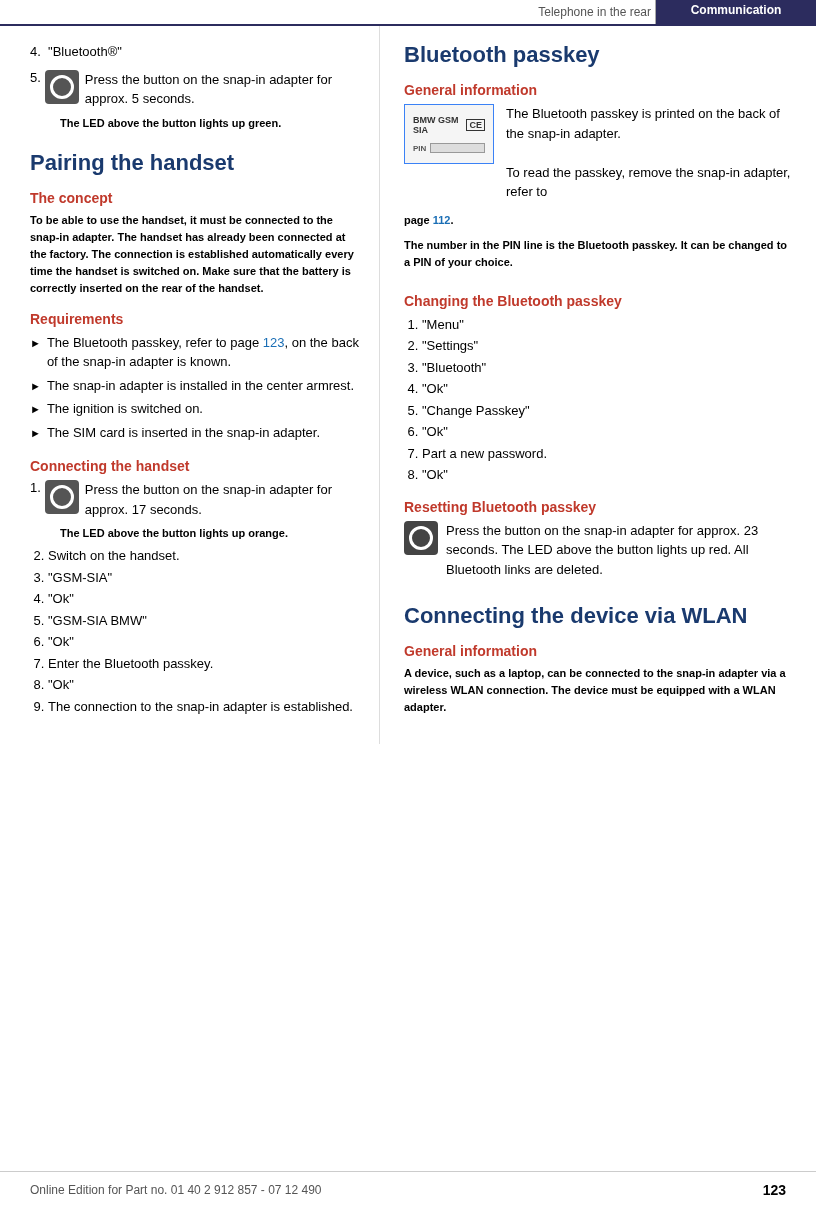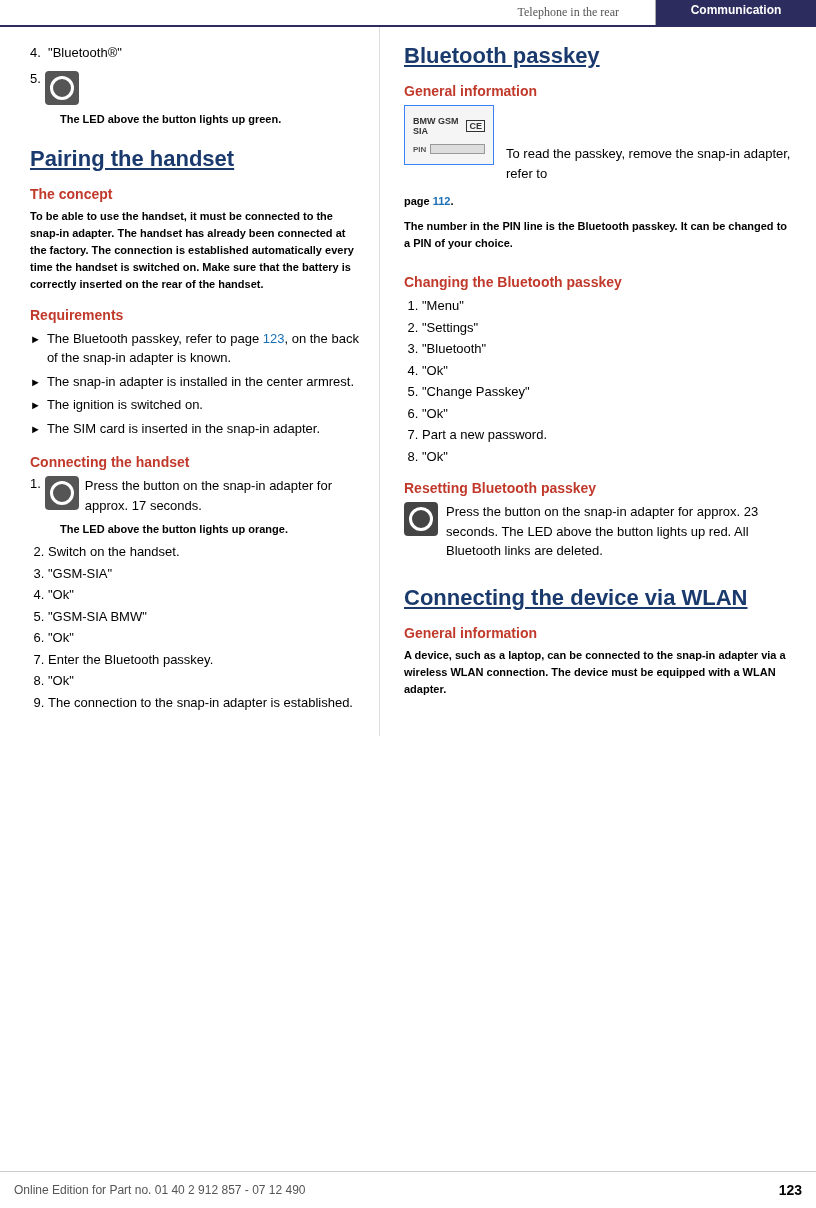--- a/index.html
+++ b/index.html
@@ -30,21 +30,20 @@
       width: 436px;
       padding: 16px 24px 20px 24px;
     }
 
     h2.section-title {
       font-size: 22px;
       font-weight: bold;
       color: #1a3a6e;
       margin-bottom: 8px;
       margin-top: 18px;
-      text-decoration: underline;
     }
 
     h3.sub-title {
       font-size: 14px;
       font-weight: bold;
       color: #c0392b;
       margin-bottom: 6px;
       margin-top: 14px;
     }
 
@@ -196,26 +195,25 @@
       clear: both;
     }
 
     .header-bar {
       display: flex;
       border-bottom: 2px solid #2c2c5e;
       margin-bottom: 0;
     }
     .header-section-left {
       flex: 1;
-      padding: 5px 36px;
+      padding: 5px 4px;
       font-size: 12px;
       color: #555;
       text-align: right;
       border-right: 1px solid #aaa;
-      font-family: Liberation Serif, serif;
     }
     .header-section-right {
       background: #2c2c5e;
       color: #fff;
       padding: 3px 16px;
       font-size: 12px;
       font-weight: bold;
       min-width: 160px;
       text-align: center;
     }
@@ -239,20 +237,23 @@
     <div class="left-col">
 
       <div class="list-item">
         <span>4.</span>
         &nbsp;<span>"Bluetooth®"</span>
       </div>
 
       <div class="inline-icon-row" style="margin-top:8px;">
         <span style="margin-right:4px;">5.</span>
         <div class="icon-btn"></div>
+        <div class="text">
+          <span>Press the button on the snap-in adapter for approx. 5 seconds.</span>
+        </div>
       </div>
       <p style="margin-left:30px; margin-top:0;">The LED above the button lights up green.</p>
 
       <h2 class="section-title">Pairing the handset</h2>
 
       <h3 class="sub-title">The concept</h3>
       <p>To be able to use the handset, it must be connected to the snap-in adapter. The handset has already been connected at the factory. The connection is established automatically every time the handset is switched on. Make sure that the battery is correctly inserted on the rear of the handset.</p>
 
       <h3 class="sub-title">Requirements</h3>
       <ul class="bullet-list">
@@ -308,20 +309,21 @@
           <div style="display:flex; align-items:center; font-size:9px; font-weight:bold;">
             <span>BMW GSM SIA</span>
             <span class="ce-mark">CE</span>
           </div>
           <div class="pin-line">
             <span class="pin-label">PIN</span>
             <div class="pin-box"></div>
           </div>
         </div>
         <div class="card-text">
+          <span>The Bluetooth passkey is printed on the back of the snap-in adapter.</span>
           <br><br>
           <span>To read the passkey, remove the snap-in adapter, refer to</span>
         </div>
       </div>
       <p>
         page <a class="blue-link">112</a>.
       </p>
       <p>The number in the PIN line is the Bluetooth passkey. It can be changed to a PIN of your choice.</p>
 
       <h3 class="sub-title" style="margin-top:22px;">Changing the Bluetooth passkey</h3>
@@ -343,18 +345,18 @@
       </div>
 
       <h2 class="section-title" style="margin-top:24px;">Connecting the device via WLAN</h2>
 
       <h3 class="sub-title">General information</h3>
       <p>A device, such as a laptop, can be connected to the snap-in adapter via a wireless WLAN connection. The device must be equipped with a WLAN adapter.</p>
 
     </div>
   </div>
 
-  <div style="position: absolute; bottom: 0; width: 100%; border-top: 1px solid #ccc; padding: 10px 14px; display:flex; justify-content: space-between; align-items:center;">
+  <div style="position: absolute; bottom: 0; width: 100%; border-top: 1px solid #ccc; padding: 10px 30px; display:flex; justify-content: space-between; align-items:center;">
     <span style="font-size:12px; color:#555;">Online Edition for Part no. 01 40 2 912 857 - 07 12 490</span>
     <span style="font-size:14px; font-weight:bold; color:#000;">123</span>
   </div>
 
 </div>
 
 </body></html>

